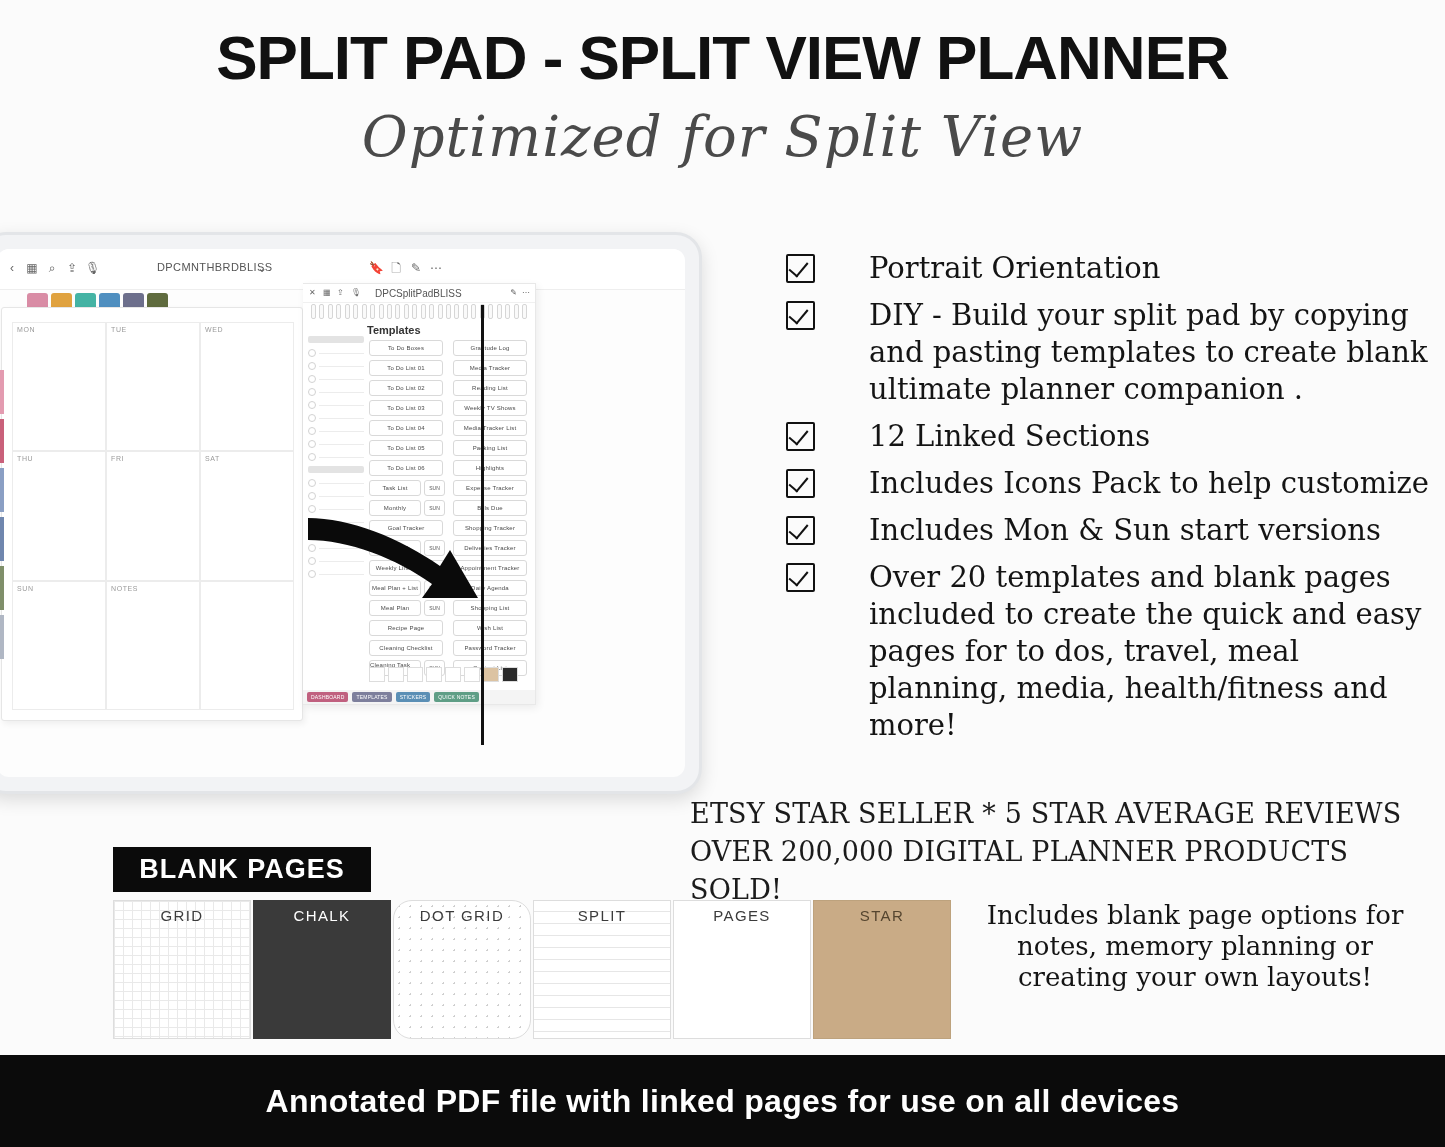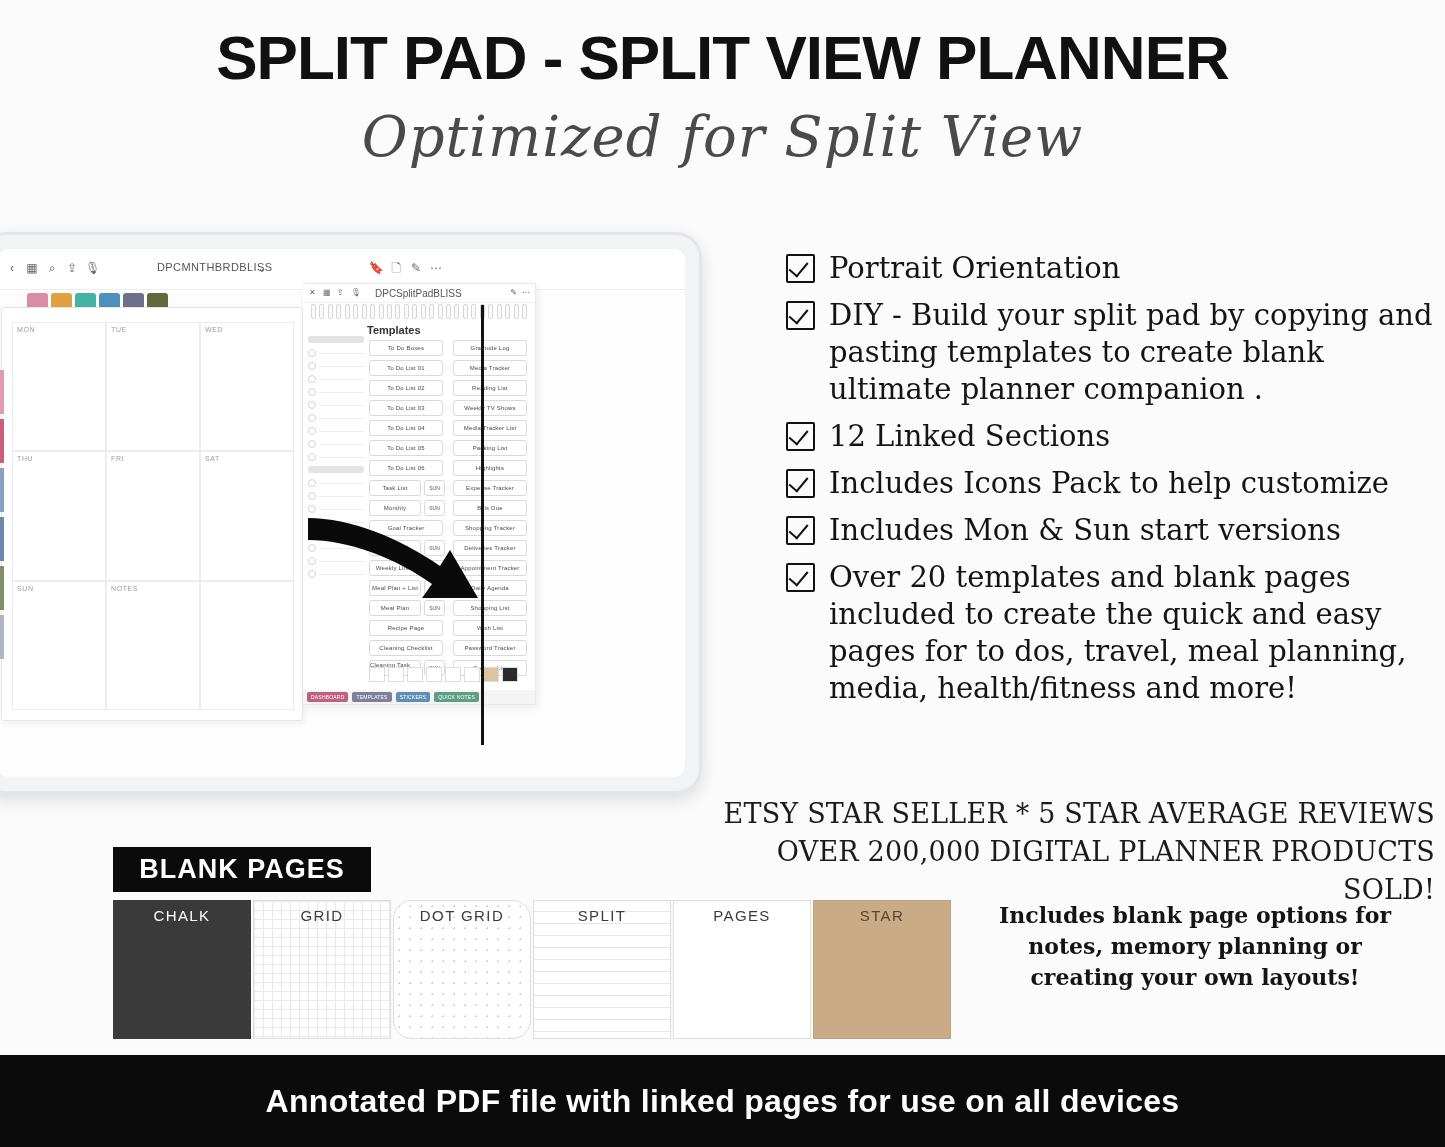--- a/index.html
+++ b/index.html
@@ -114,25 +114,25 @@
   .features{position:absolute;left:786px;top:250px;width:650px;}
   .frow{display:flex;align-items:flex-start;margin-bottom:10px;}
   .cbox{
     width:25px;height:25px;border:2px solid #111;margin-right:14px;flex:none;
     position:relative;border-radius:2px;margin-top:4px;
   }
   .cbox:after{
     content:"";position:absolute;left:5px;top:2px;width:9px;height:16px;
     border:solid #111;border-width:0 2.5px 2.5px 0;transform:rotate(40deg);
   }
-  .ftext{font-family:"DejaVu Serif", serif;font-size:29px;line-height:37px;color:#141414;}
+  .ftext{font-family:"DejaVu Serif", serif;font-size:29px;line-height:37px;color:#141414;margin-left:40px;}
 
   
   .etsy{
-    position:absolute;left:690px;top:795px;width:745px;text-align:right;
+    position:absolute;left:690px;top:795px;width:745px;text-align:left;
     font-family:"DejaVu Serif", serif;font-size:27px;color:#1b1b1b;line-height:38px;letter-spacing:.2px;
   }
 
   
   .bp-label{
     position:absolute;left:113px;top:847px;width:258px;height:45px;background:#0b0b0b;color:#fff;
     display:flex;align-items:center;justify-content:center;
     font-weight:bold;font-size:27px;letter-spacing:1px;
   }
   .bp-row{position:absolute;left:113px;top:900px;display:flex;gap:2px;}
@@ -145,21 +145,21 @@
   .bp.chalk{background:#3a3a3a;border-color:#3a3a3a;}
   .bp.chalk .cap{color:#fff;}
   .bp.grid{background-image:linear-gradient(#e9e9e9 1px,transparent 1px),linear-gradient(90deg,#e9e9e9 1px,transparent 1px);background-size:9px 9px;}
   .bp.dot{background-image:radial-gradient(#cfcfcf 1px,transparent 1px);background-size:11px 11px;border-radius:19px;}
   .bp.ruled{background-image:linear-gradient(#e6e6e6 1px,transparent 1px);background-size:100% 12px;background-position:0 22px;}
   .bp.kraft{background:#c9ab86;border-color:#bda27d;}
   .bp.kraft .cap{color:#55452f;}
 
   .bp-note{
     position:absolute;left:985px;top:900px;width:420px;text-align:center;
-    font-family:"DejaVu Serif", serif;font-weight:bold;font-size:22px;line-height:31px;color:#141414;
+    font-family:"DejaVu Serif", serif;font-weight:normal;font-size:26px;line-height:31px;color:#141414;
   }
 
   
   .footer{
     position:absolute;left:0;bottom:0;width:1445px;height:92px;background:#0b0b0b;
     display:flex;align-items:center;justify-content:center;
   }
   .footer span{color:#fff;font-weight:bold;font-size:32px;letter-spacing:.3px;}
 </style>
 </head>
@@ -469,25 +469,25 @@
     </div>
   </div>
 
   <div class="etsy">
     <div>ETSY STAR SELLER * 5 STAR AVERAGE REVIEWS</div>
     <div>OVER 200,000 DIGITAL PLANNER PRODUCTS SOLD!</div>
   </div>
 
   <div class="bp-label">BLANK PAGES</div>
   <div class="bp-row">
+    <div class="bp grid">
+        <div class="cap">GRID</div>
+      </div>
     <div class="bp chalk">
         <div class="cap">CHALK</div>
-      </div>
-    <div class="bp grid">
-        <div class="cap">GRID</div>
       </div>
     <div class="bp dot">
         <div class="cap">DOT GRID</div>
       </div>
     <div class="bp ruled">
         <div class="cap">SPLIT</div>
       </div>
     <div class="bp">
         <div class="cap">PAGES</div>
       </div>

